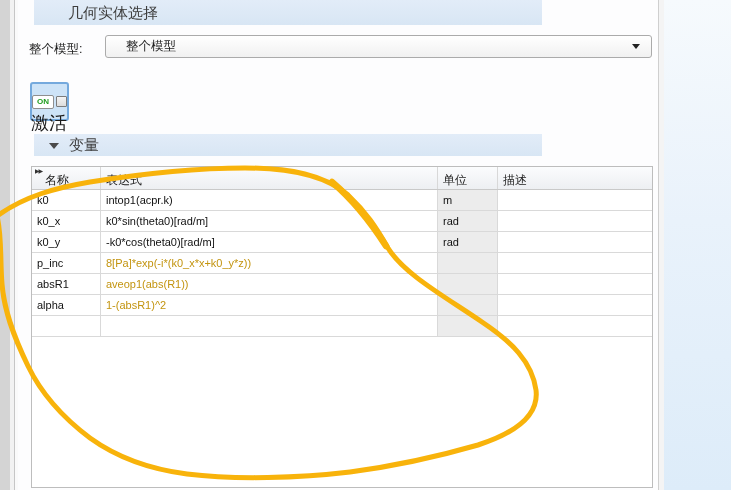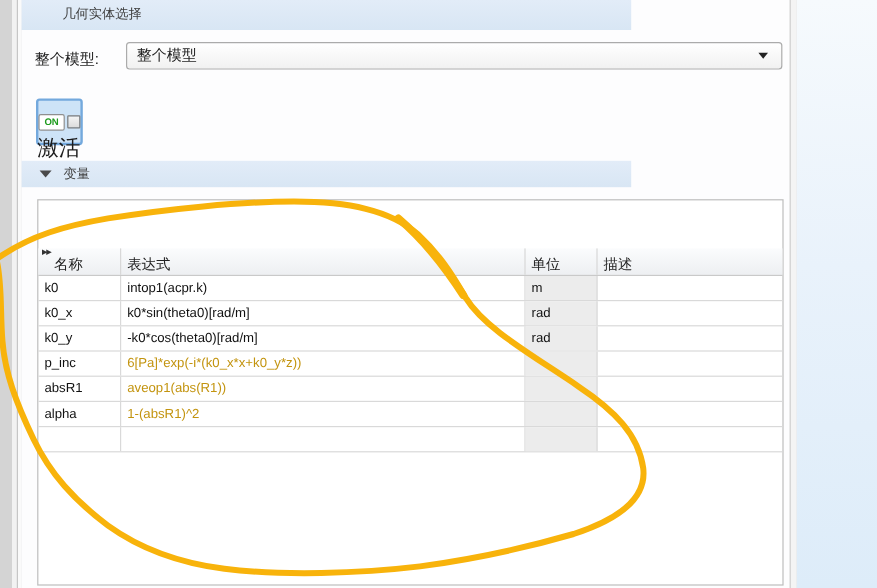--- a/index.html
+++ b/index.html
@@ -8,40 +8,40 @@
     font-family:"Liberation Sans",sans-serif;background:#ffffff;
     -webkit-font-smoothing:antialiased;
   }
   
   .left-gutter{position:absolute;left:0;top:0;width:10px;height:490px;background:#d4d4d4;}
   .left-gutter2{position:absolute;left:10px;top:0;width:4px;height:490px;background:#f2f2f2;border-right:1px solid #c6c6c6;}
   .left-gutter3{position:absolute;left:15px;top:0;width:3px;height:490px;background:#fafafa;border-right:1px solid #e3e3e3;}
   
   .main-panel{position:absolute;left:18px;top:0;width:640px;height:490px;background:#fdfdfe;}
   .section-bar{
-    position:absolute;left:0;width:508px;height:25px;
+    position:absolute;left:16px;width:508px;height:25px;
     background:linear-gradient(#e2ecf8,#d8e6f4);
-    color:#3d3d3d;font-size:11px;line-height:25px;
+    color:#3d3d3d;font-size:15px;line-height:25px;
   }
   .section-bar .section-title{margin-left:34px;}
   .bar-variables{top:134px;height:22px;line-height:22px;}
   .tri-icon{
     display:inline-block;width:0;height:0;margin-left:15px;margin-right:10px;
     border-left:5px solid transparent;border-right:5px solid transparent;
     border-top:6px solid #4a4a4a;vertical-align:middle;
   }
   
   .field-label{position:absolute;left:11px;top:41px;font-size:12.5px;color:#1c1c1c;}
   .combo{
     position:absolute;left:87px;top:35px;width:545px;height:21px;
     background:linear-gradient(#ffffff,#f1f1f1);
     border:1px solid #ababab;border-radius:3px;
     font-size:12.5px;color:#1c1c1c;line-height:21px;
   }
-  .combo .combo-value{margin-left:8px;}
+  .combo .combo-value{margin-left:20px;}
   .combo-arrow{
     position:absolute;right:11px;top:8px;width:0;height:0;
     border-left:4px solid transparent;border-right:4px solid transparent;
     border-top:5px solid #222;
   }
   
   .on-button{
     position:absolute;left:12px;top:82px;width:35px;height:35px;
     background:#cde3f7;border:2px solid #74a9dd;border-radius:3px;
     display:flex;align-items:center;justify-content:center;
@@ -54,21 +54,21 @@
   .on-checkbox{
     display:inline-block;width:9px;height:9px;margin-left:2px;
     background:linear-gradient(#f4f4f4,#dcdcdc);border:1px solid #7c7c7c;border-radius:1px;
   }
   .on-label{position:absolute;left:13px;top:111px;font-size:18px;color:#1c1c1c;}
   
   .var-table{
     position:absolute;left:13px;top:166px;width:620px;height:320px;
     background:#ffffff;border:1px solid #bdbdbd;
   }
-  .thead{display:flex;height:22px;background:linear-gradient(#fbfcfd,#edeff2);border-bottom:1px solid #c9c9c9;position:relative;margin-top:40px;}
+  .thead{display:flex;height:22px;background:linear-gradient(#fbfcfd,#edeff2);border-bottom:1px solid #c9c9c9;position:relative;}
   .th{font-size:12px;color:#222;line-height:26px;border-right:1px solid #d8d8d8;box-sizing:border-box;padding-left:5px;overflow:hidden;}
   .th-name{width:69px;padding-left:13px;}
   .th-expr{width:337px;}
   .th-unit{width:60px;}
   .th-desc{flex:1;border-right:none;}
   .colbtn{
     position:absolute;left:3px;top:0px;font-size:6px;color:#333;
     letter-spacing:-1px;line-height:8px;cursor:pointer;
   }
   .trow{display:flex;height:20px;border-bottom:1px solid #d9d9d9;}
@@ -141,21 +141,21 @@
           <div class="td td-desc"></div>
         </div>
           <div class="trow">
           <div class="td td-name">k0_y</div>
           <div class="td td-expr">-k0*cos(theta0)[rad/m]</div>
           <div class="td td-unit">rad</div>
           <div class="td td-desc"></div>
         </div>
           <div class="trow">
           <div class="td td-name">p_inc</div>
-          <div class="td td-expr expr-user">6[Pa]*exp(-i*(k0_x*x+k0_y*z))</div>
+          <div class="td td-expr expr-user">8[Pa]*exp(-i*(k0_x*x+k0_y*z))</div>
           <div class="td td-unit"></div>
           <div class="td td-desc"></div>
         </div>
           <div class="trow">
           <div class="td td-name">absR1</div>
           <div class="td td-expr expr-user">aveop1(abs(R1))</div>
           <div class="td td-unit"></div>
           <div class="td td-desc"></div>
         </div>
           <div class="trow">

